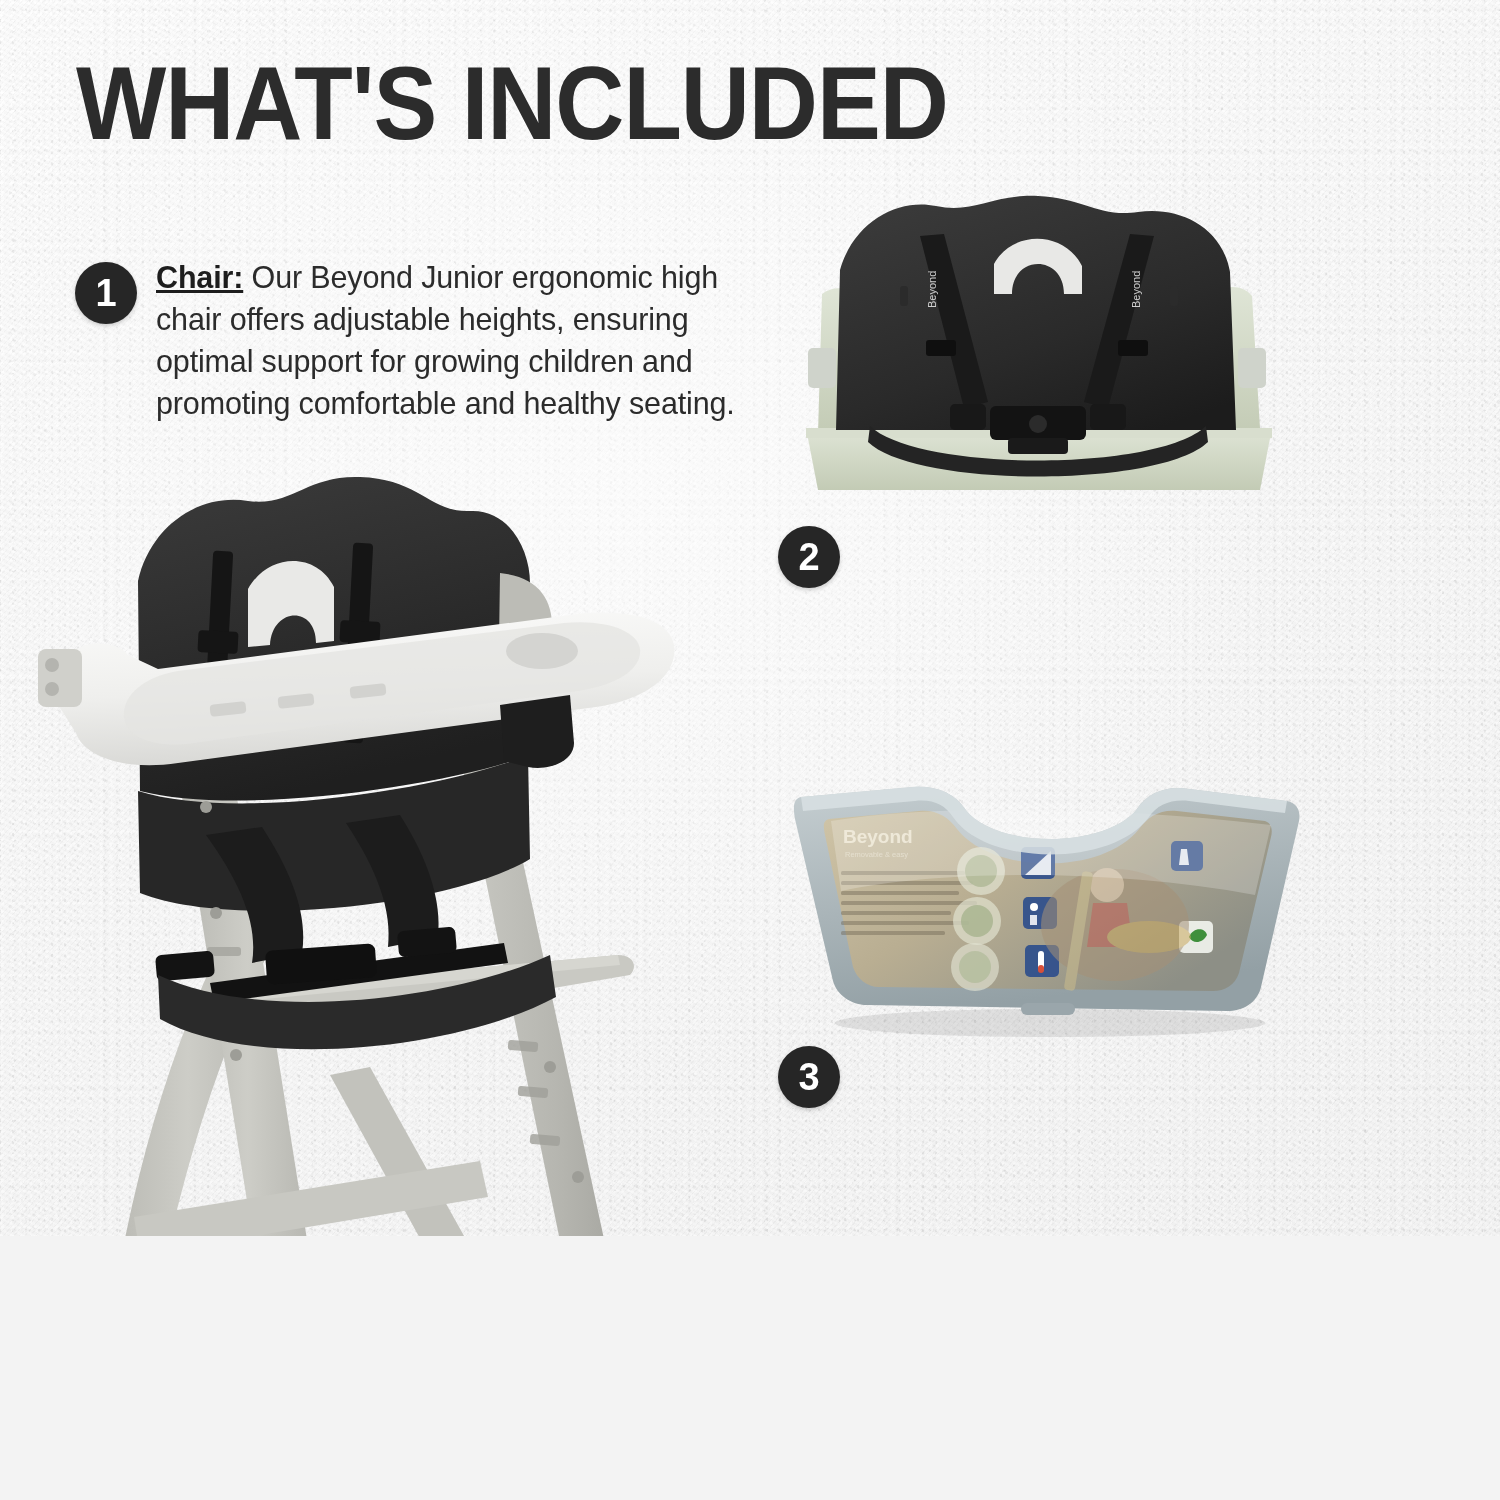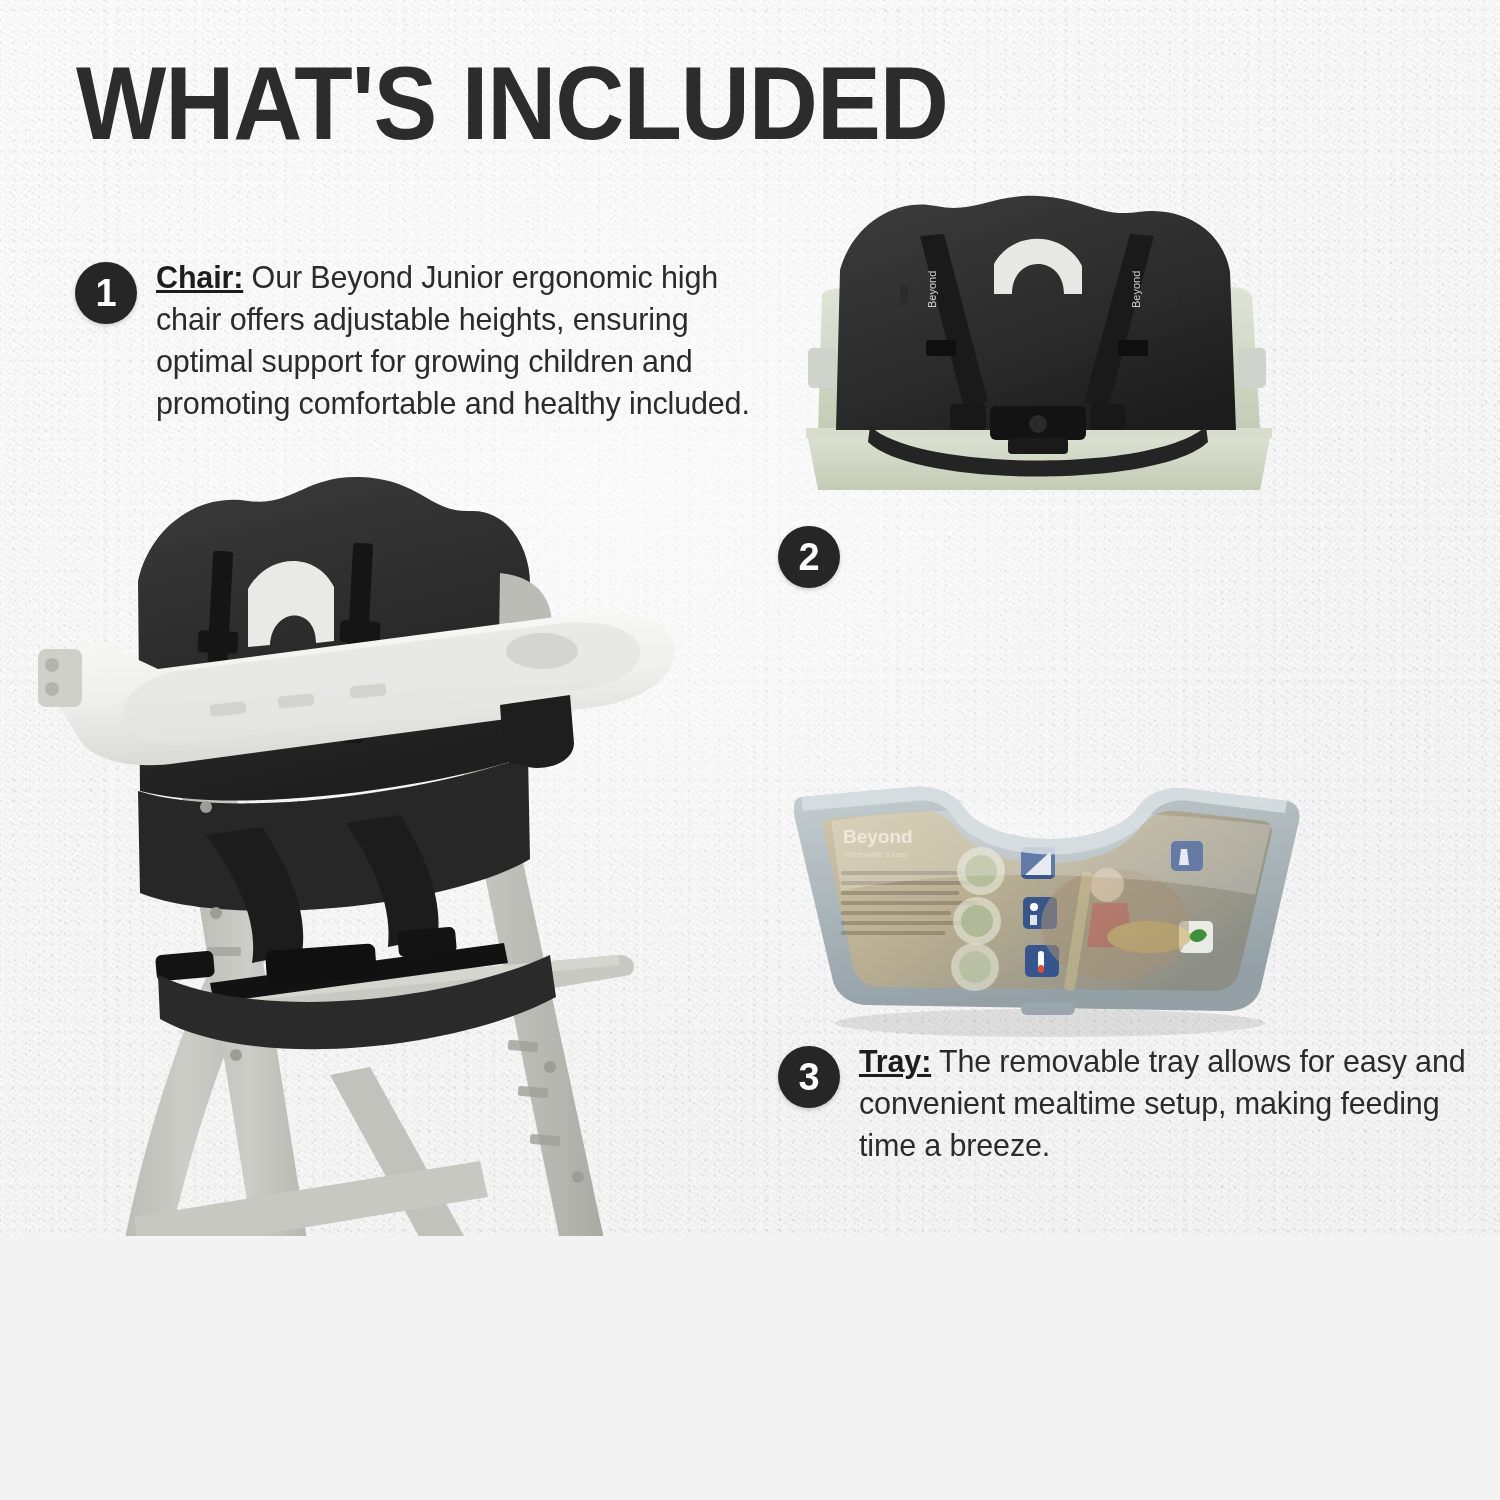--- a/index.html
+++ b/index.html
@@ -133,33 +133,30 @@
   <div class="bg-base"></div>
   <div class="bg-tex"></div>
   <div class="bg-tex2"></div>
   <div class="bg-vig"></div>
 
   <div class="headline">WHAT'S INCLUDED</div>
 
   <div class="item" id="item1">
     <div class="badge">1</div>
     <div class="itext">
-      <b>Chair:</b><span> Our Beyond Junior ergonomic high chair offers adjustable heights, ensuring optimal support for growing children and promoting comfortable and healthy included.</span>
+      <b>Chair:</b><span> Our Beyond Junior ergonomic high chair offers adjustable heights, ensuring optimal support for growing children and promoting comfortable and healthy seating.</span>
     </div>
   </div>
 
   <div class="item" id="item2">
     <div class="badge">2</div>
   </div>
 
   <div class="item" id="item3">
     <div class="badge">3</div>
-    <div class="itext">
-      <b>Tray:</b><span> The removable tray allows for easy and convenient mealtime setup, making feeding time a breeze.</span>
-    </div>
   </div>
 
   <div class="prod" id="chair-img">
     <svg viewBox="0 0 660 1020" xmlns="http://www.w3.org/2000/svg">
       <defs>
         <linearGradient id="woodL" x1="0" y1="0" x2="1" y2="0">
           <stop offset="0%" stop-color="#b8b8b2"></stop>
             <stop offset="45%" stop-color="#cdcdc7"></stop>
             <stop offset="100%" stop-color="#b0b0aa"></stop>
         </linearGradient>

